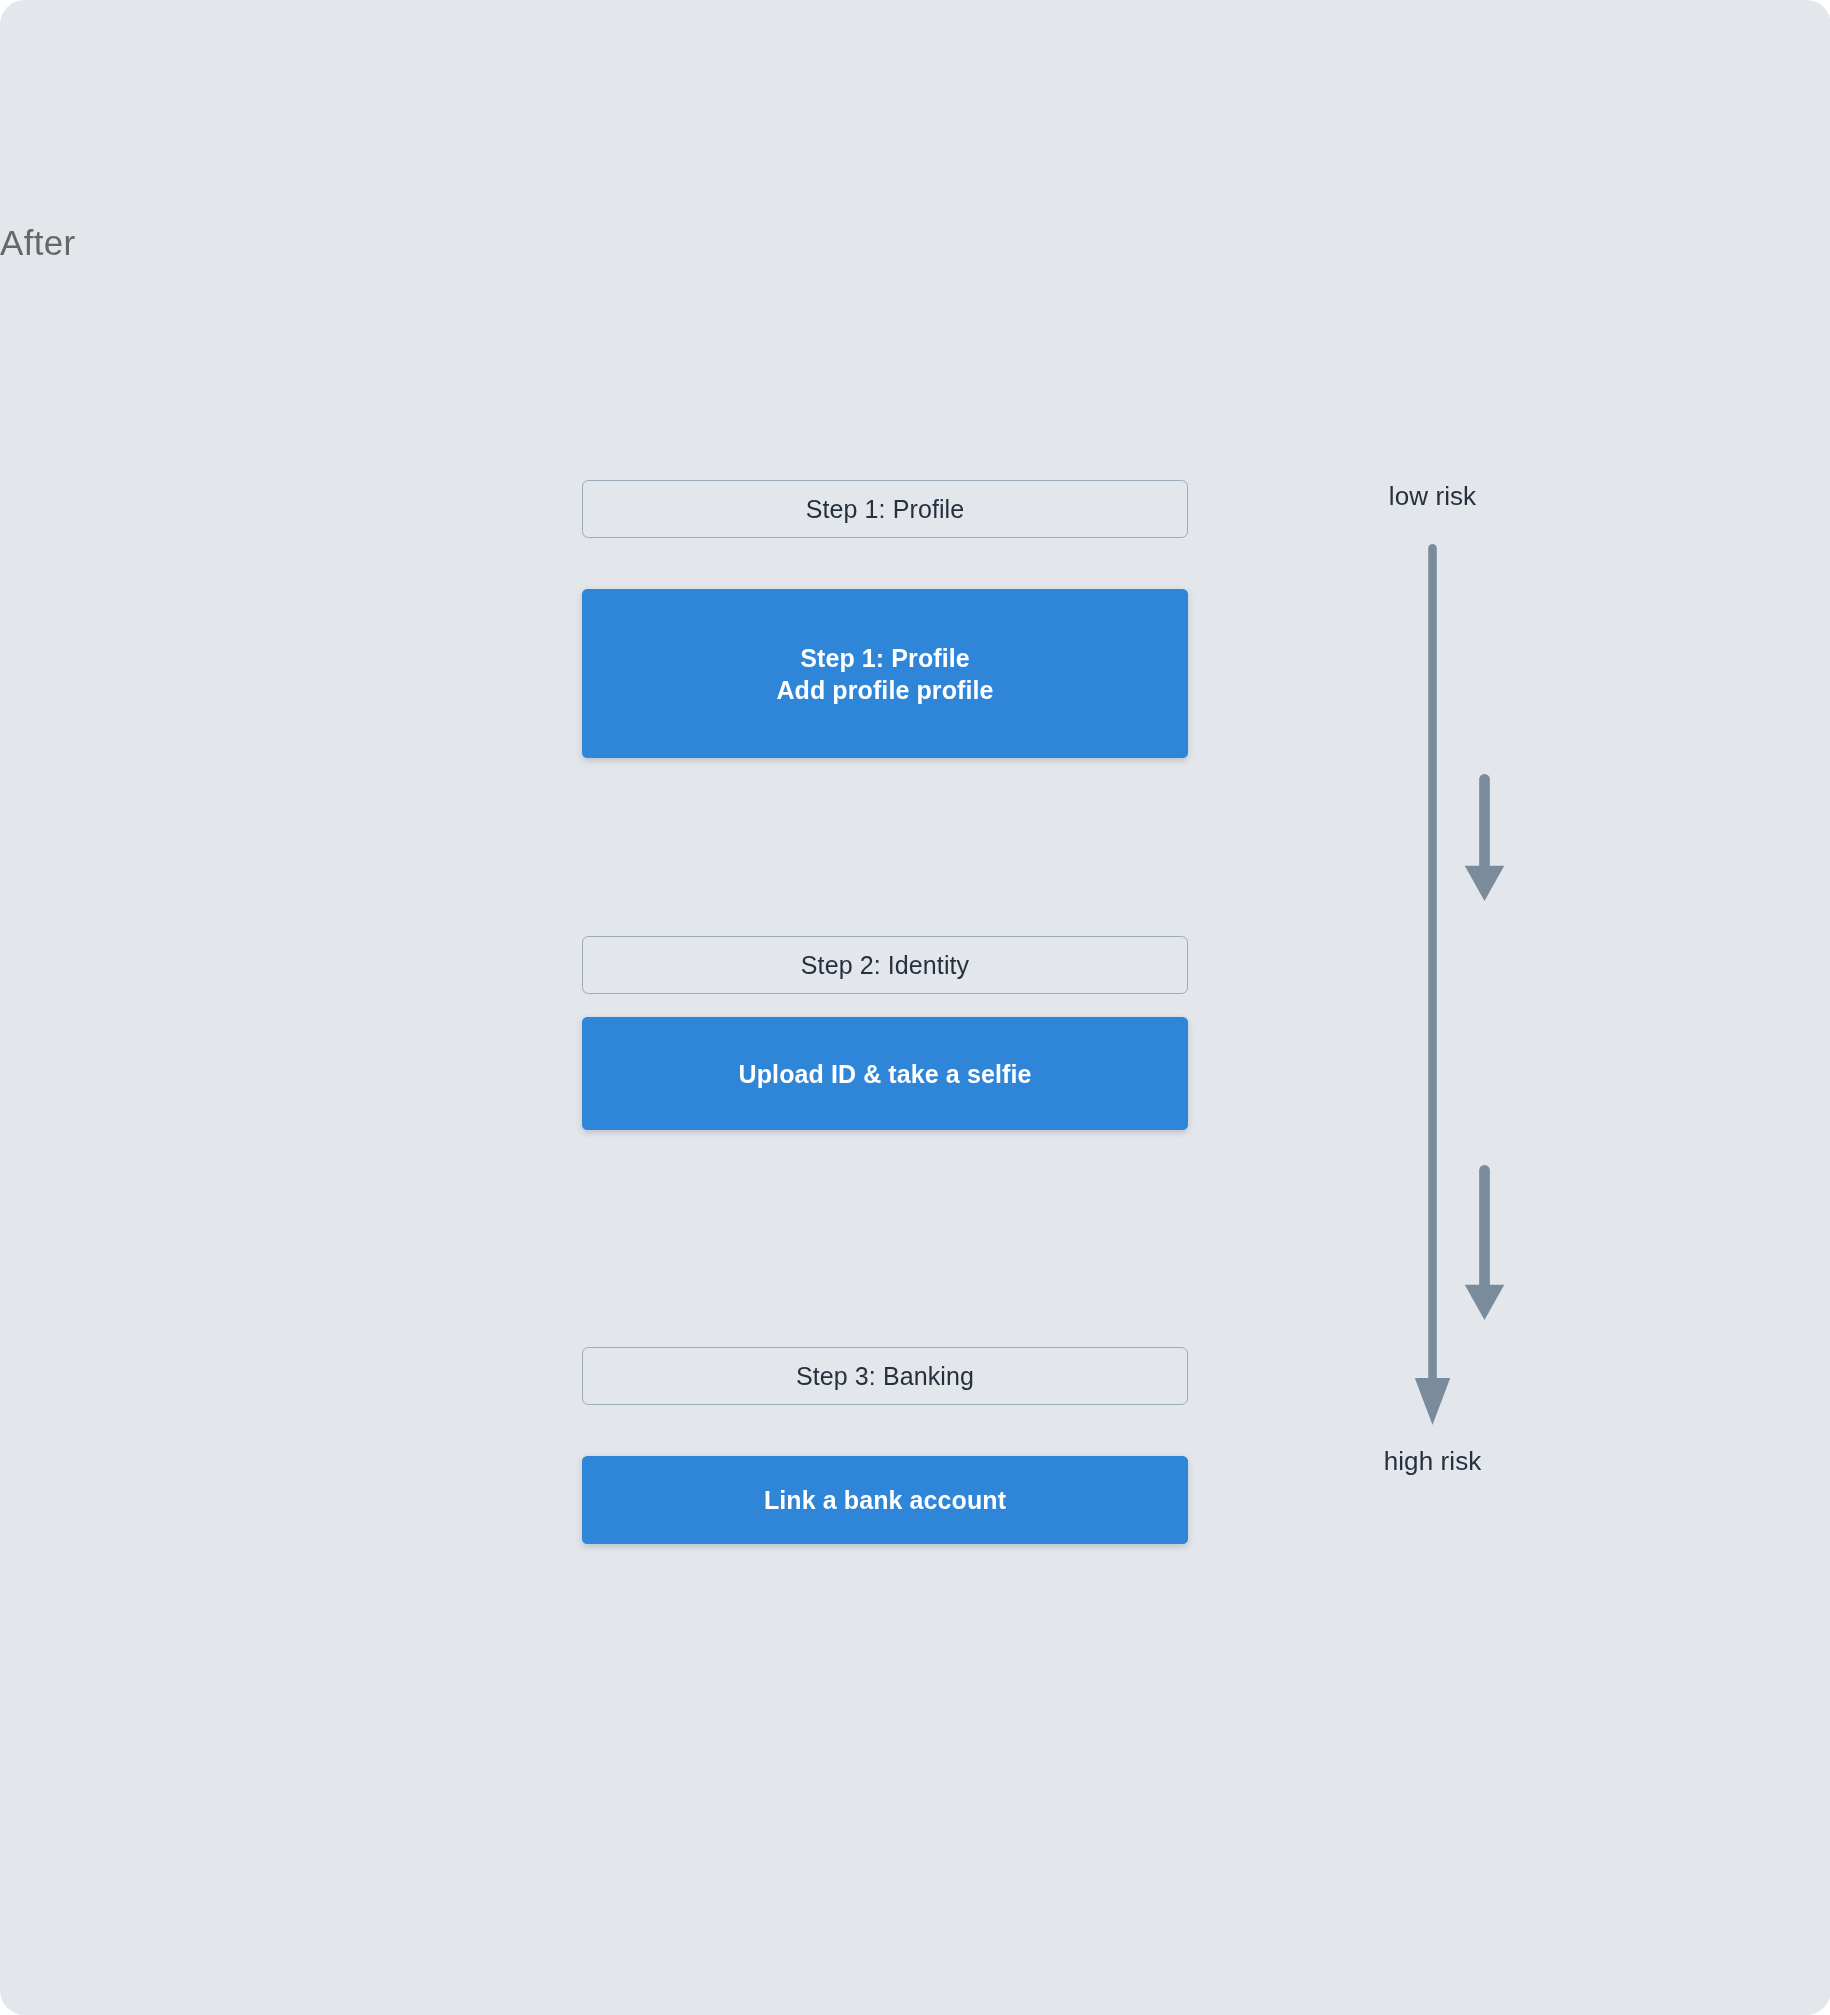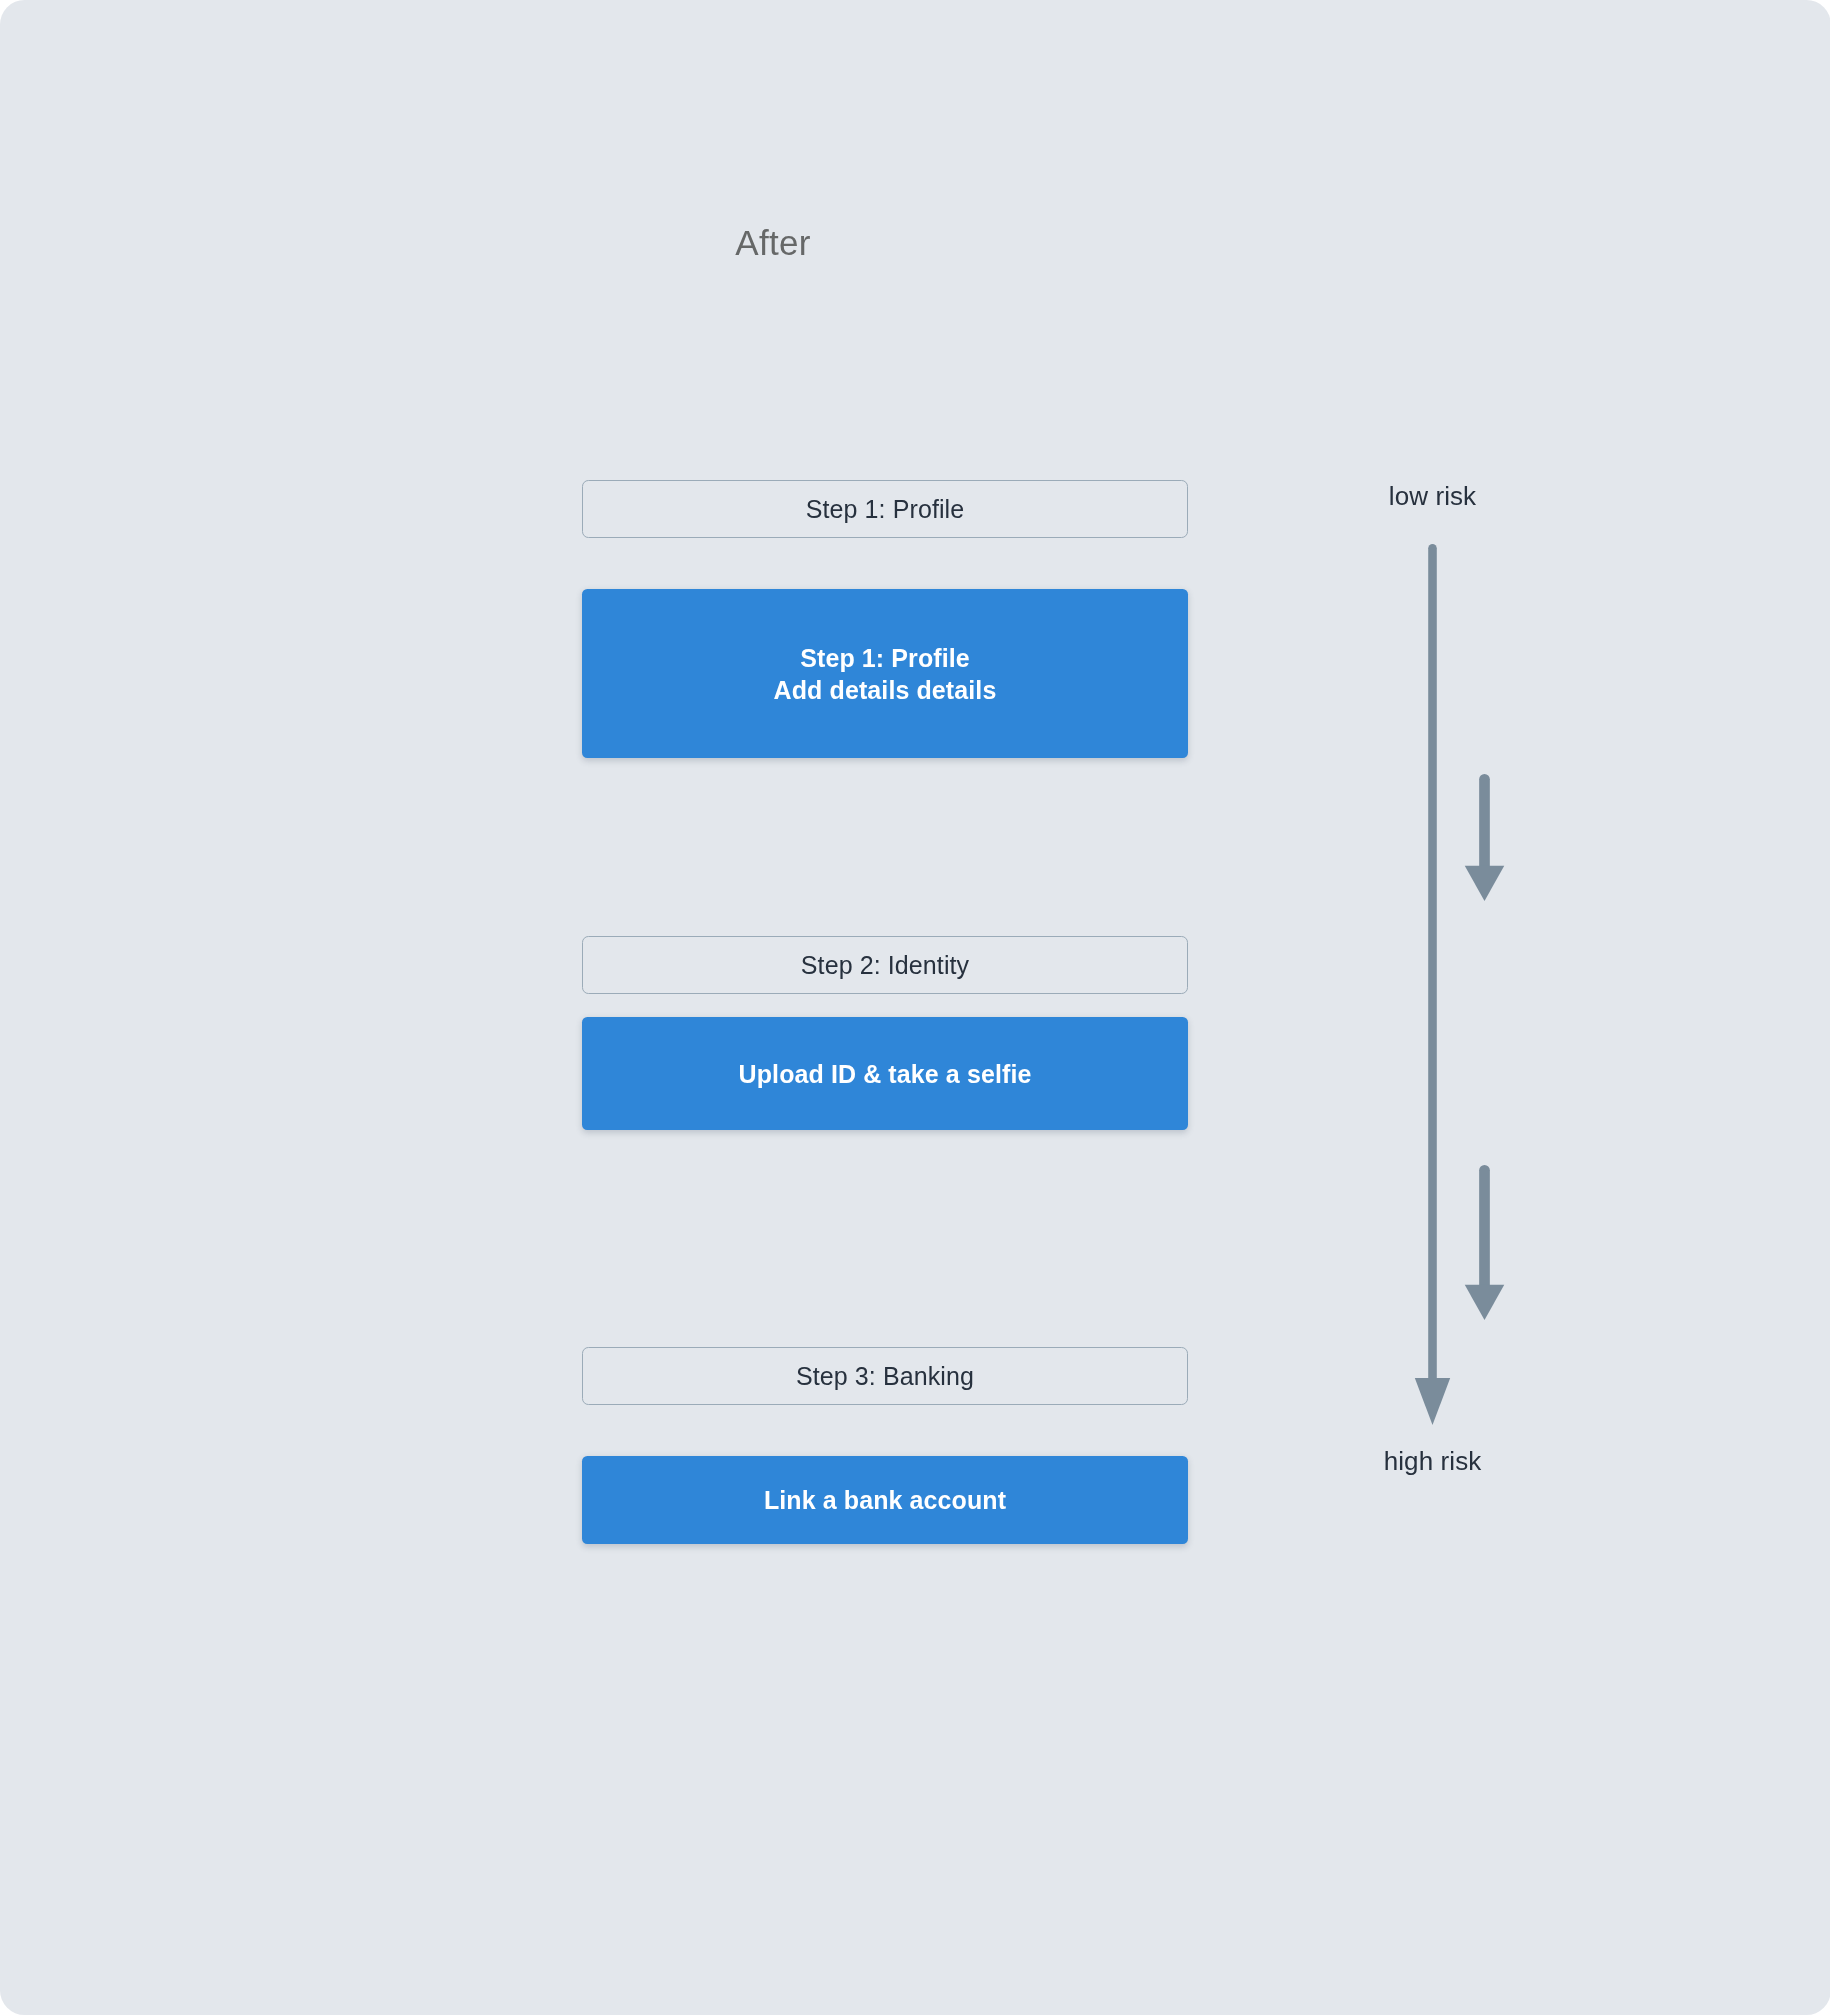--- a/index.html
+++ b/index.html
@@ -22,21 +22,20 @@
     border-radius: 24.6px;
     overflow: hidden;
   }
 
   
   .diagram-title {
     position: absolute;
     left: 0;
     top: 224px;
     width: 1546px;
-    text-align: center;
     font-size: 35px;
     font-weight: 400;
     color: #666868;
     letter-spacing: 0.3px;
     line-height: 1.1;
   }
   
   .diagram-title span {
     position: relative;
     left: 0px;
@@ -146,21 +145,21 @@
   </div>
 
   <div id="flow-column">
 
     <div class="step-header" id="step-header-1">
       <span>Step 1: Profile</span>
     </div>
 
     <div class="step-card" id="step-card-1">
       <span class="line">Step 1: Profile</span>
-      <span class="line">Add details details</span>
+      <span class="line">Add profile profile</span>
     </div>
 
     <div class="connector" id="connector-1">
       <svg width="59" height="127" viewBox="0 0 110 238" xmlns="http://www.w3.org/2000/svg">
         <rect x="45" y="0" width="20" height="186" rx="10" fill="#7A8C9B"></rect>
         <polygon points="18,172 92,172 55,238" fill="#7A8C9B"></polygon>
       </svg>
     </div>
 
     <div class="step-header" id="step-header-2">

